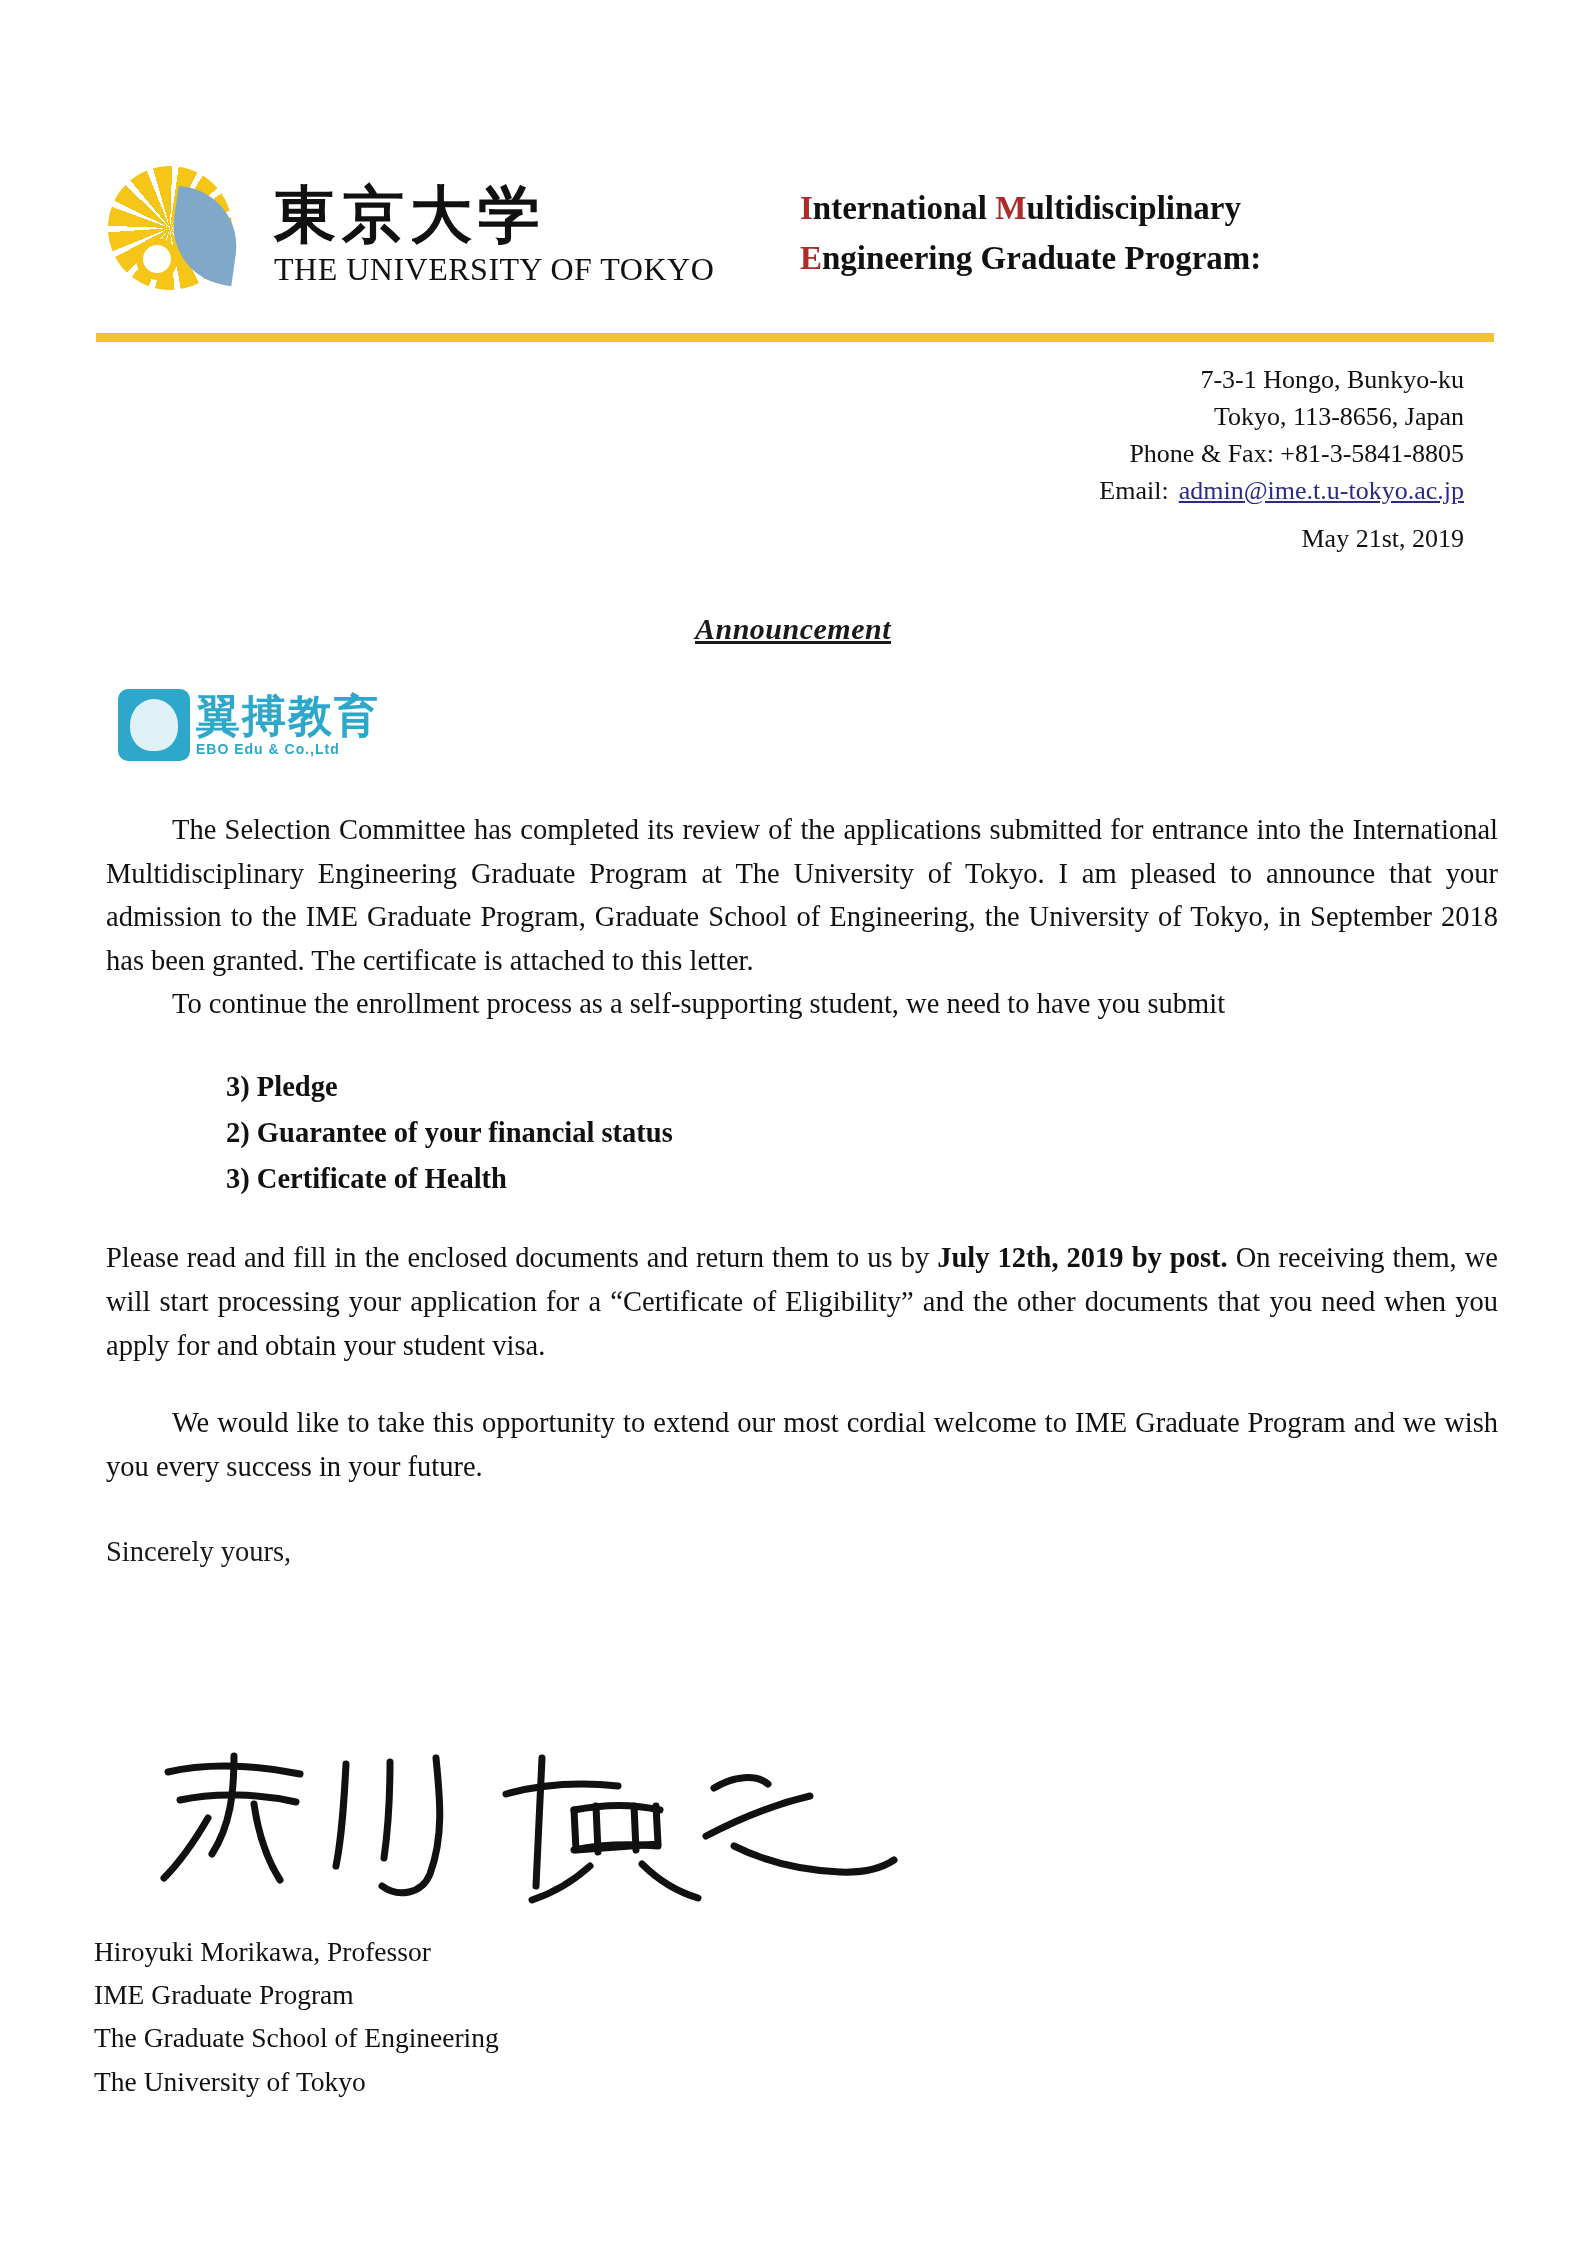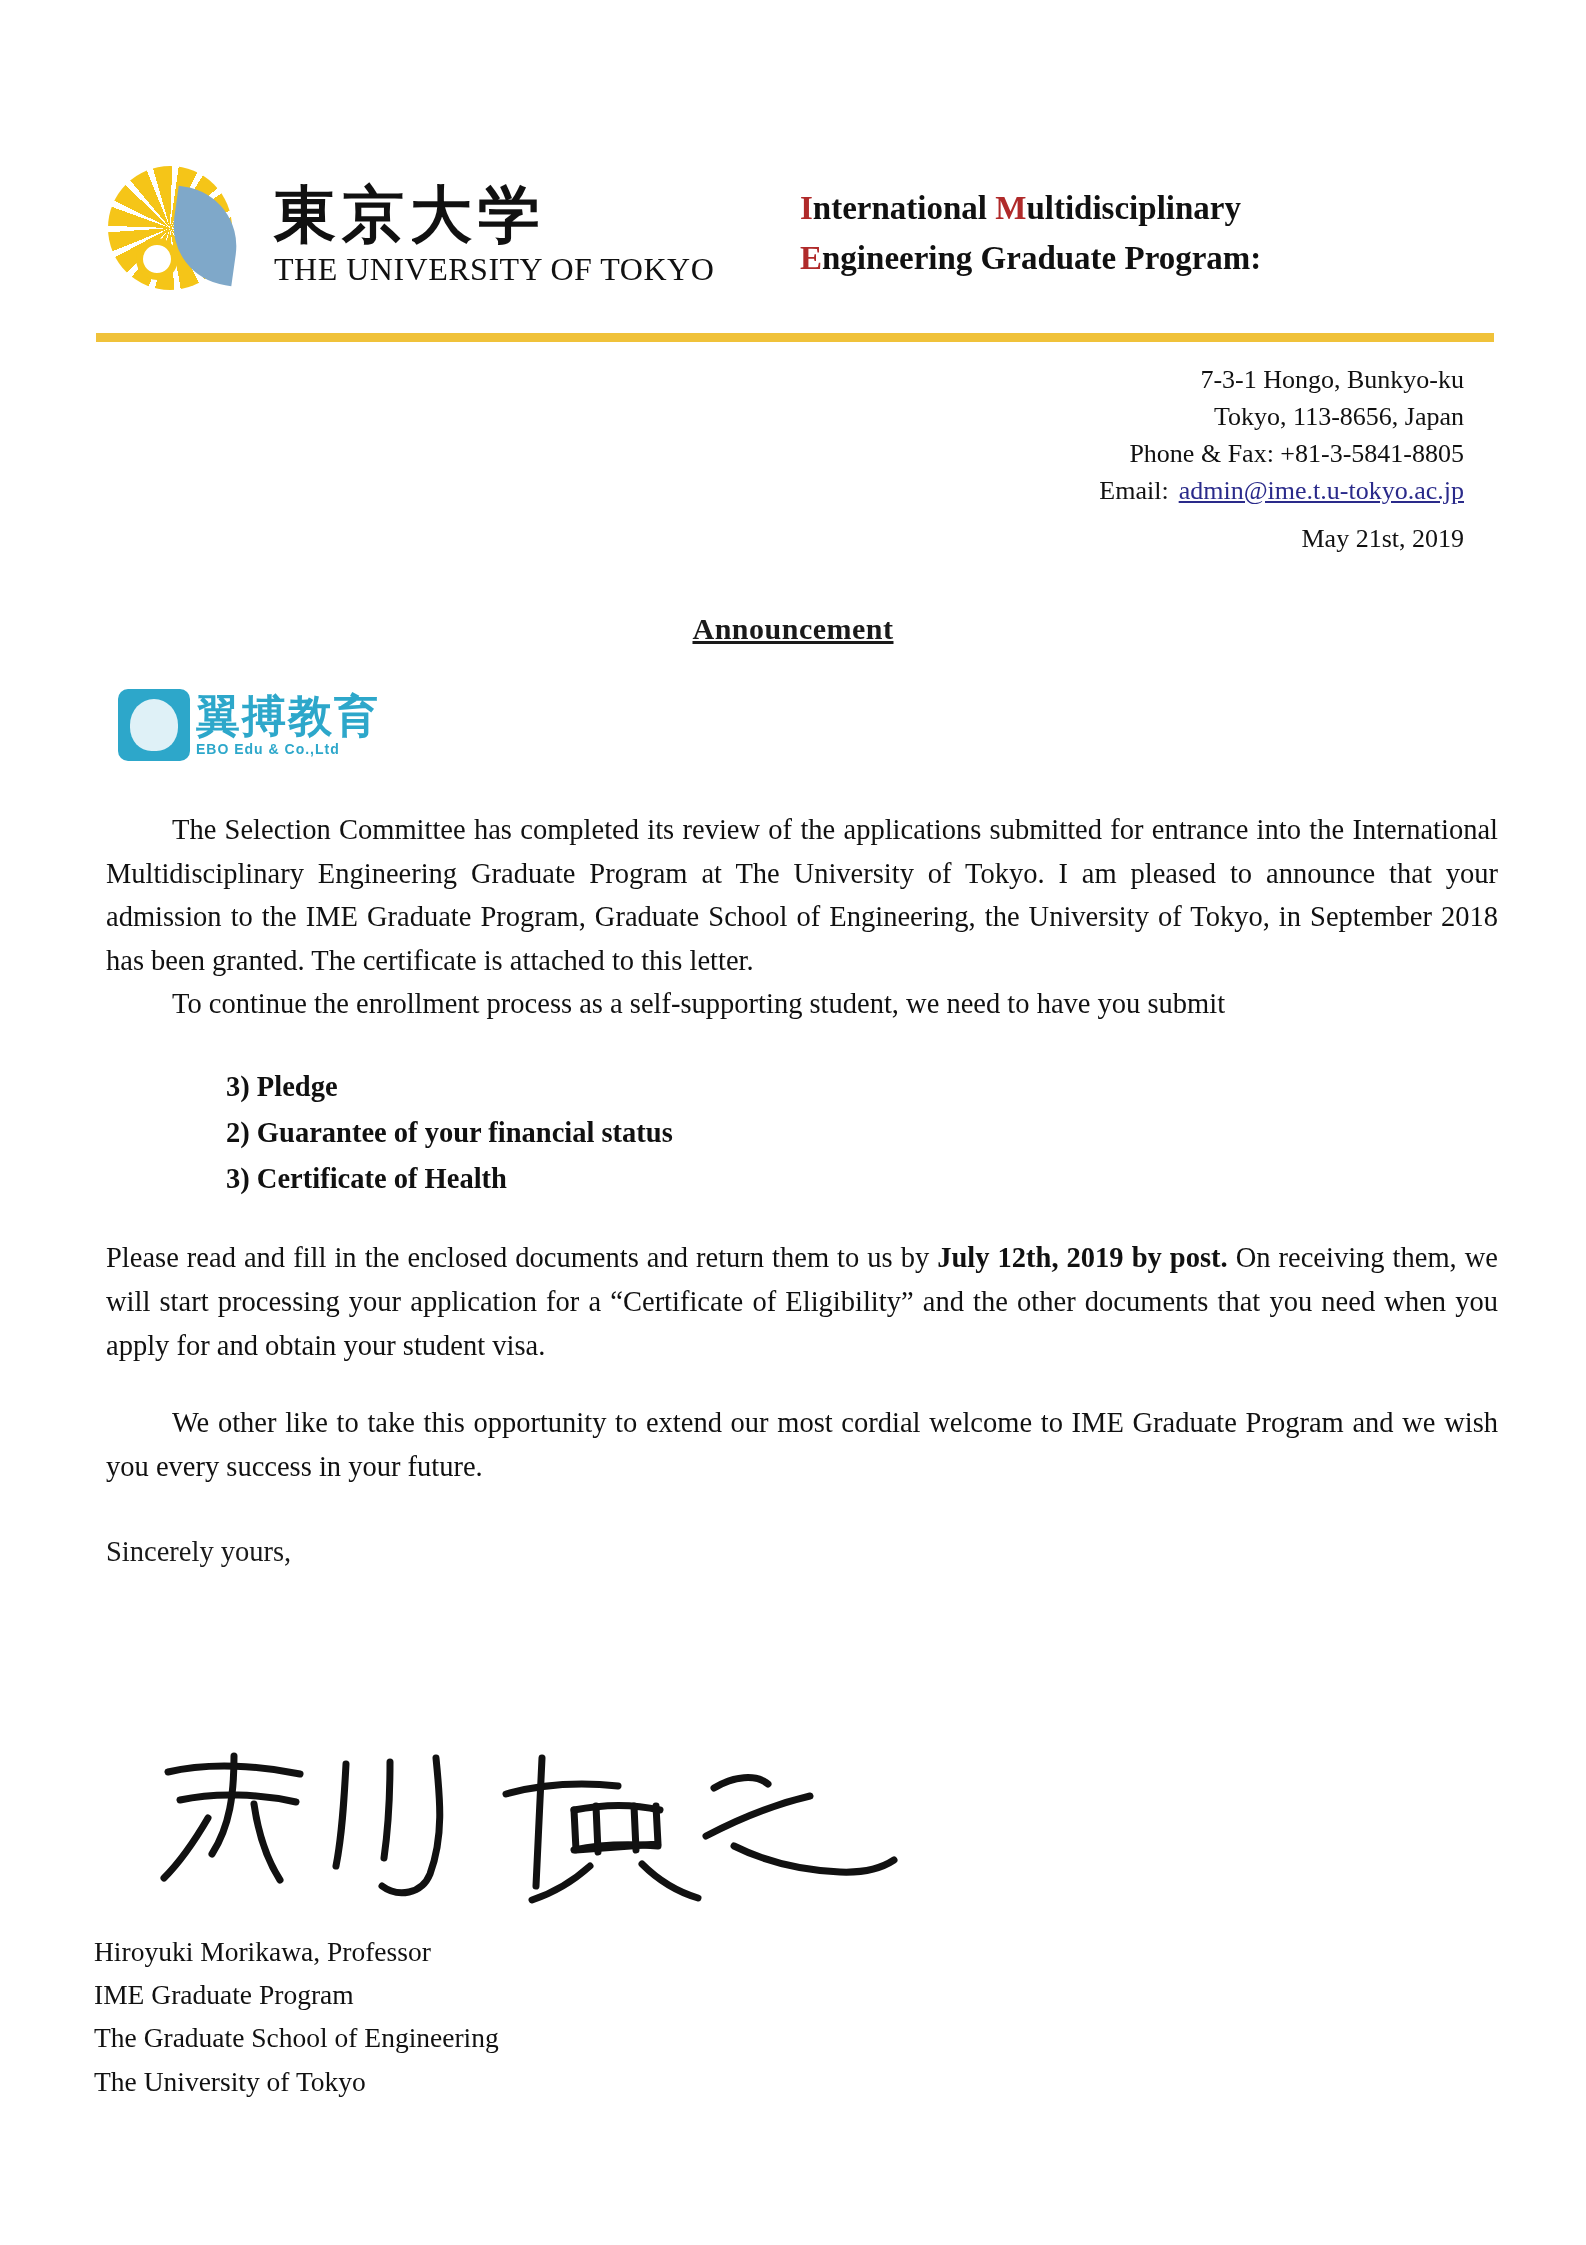--- a/index.html
+++ b/index.html
@@ -139,20 +139,21 @@
     text-decoration: underline;
   }
   .address .date { margin-top: 11px; }
 
   
   .announce {
     position: absolute;
     left: 0; right: 0;
     top: 612px;
     text-align: center;
+    font-style: italic;
   }
   .announce span {
     font-size: 30px;
     font-weight: bold;
     text-decoration: underline;
     letter-spacing: 0.5px;
   }
 
   
   .stamp {
@@ -311,21 +312,21 @@
     <div class="list">
       <div>3) Pledge</div>
       <div>2) Guarantee of your financial status</div>
       <div>3) Certificate of Health</div>
     </div>
 
     <p><span>Please read and fill in the enclosed documents and return them to us by </span><span class="bold">July 12th, 2019 by post.</span><span>   On receiving them, we will start processing your application for a “Certificate of Eligibility” and the other documents that you need when you apply for and obtain your student visa.</span></p>
 
     <div class="para-spacer"></div>
 
-    <p class="indent">We other like to take this opportunity to extend our most cordial welcome to IME Graduate Program and we wish you every success in your future.</p>
+    <p class="indent">We would like to take this opportunity to extend our most cordial welcome to IME Graduate Program and we wish you every success in your future.</p>
   </div>
 
   <div class="sincerely">Sincerely yours,</div>
 
   <div class="signature">
     <svg width="760" height="180" viewBox="0 0 760 180" fill="none" xmlns="http://www.w3.org/2000/svg">
       <g stroke="#111" stroke-width="7" stroke-linecap="round" stroke-linejoin="round" fill="none">
         <path d="M18 32 C60 22, 112 26, 150 34"></path>
         <path d="M84 16 C84 54, 80 86, 62 114"></path>
         <path d="M30 60 C66 52, 110 54, 146 62"></path>

